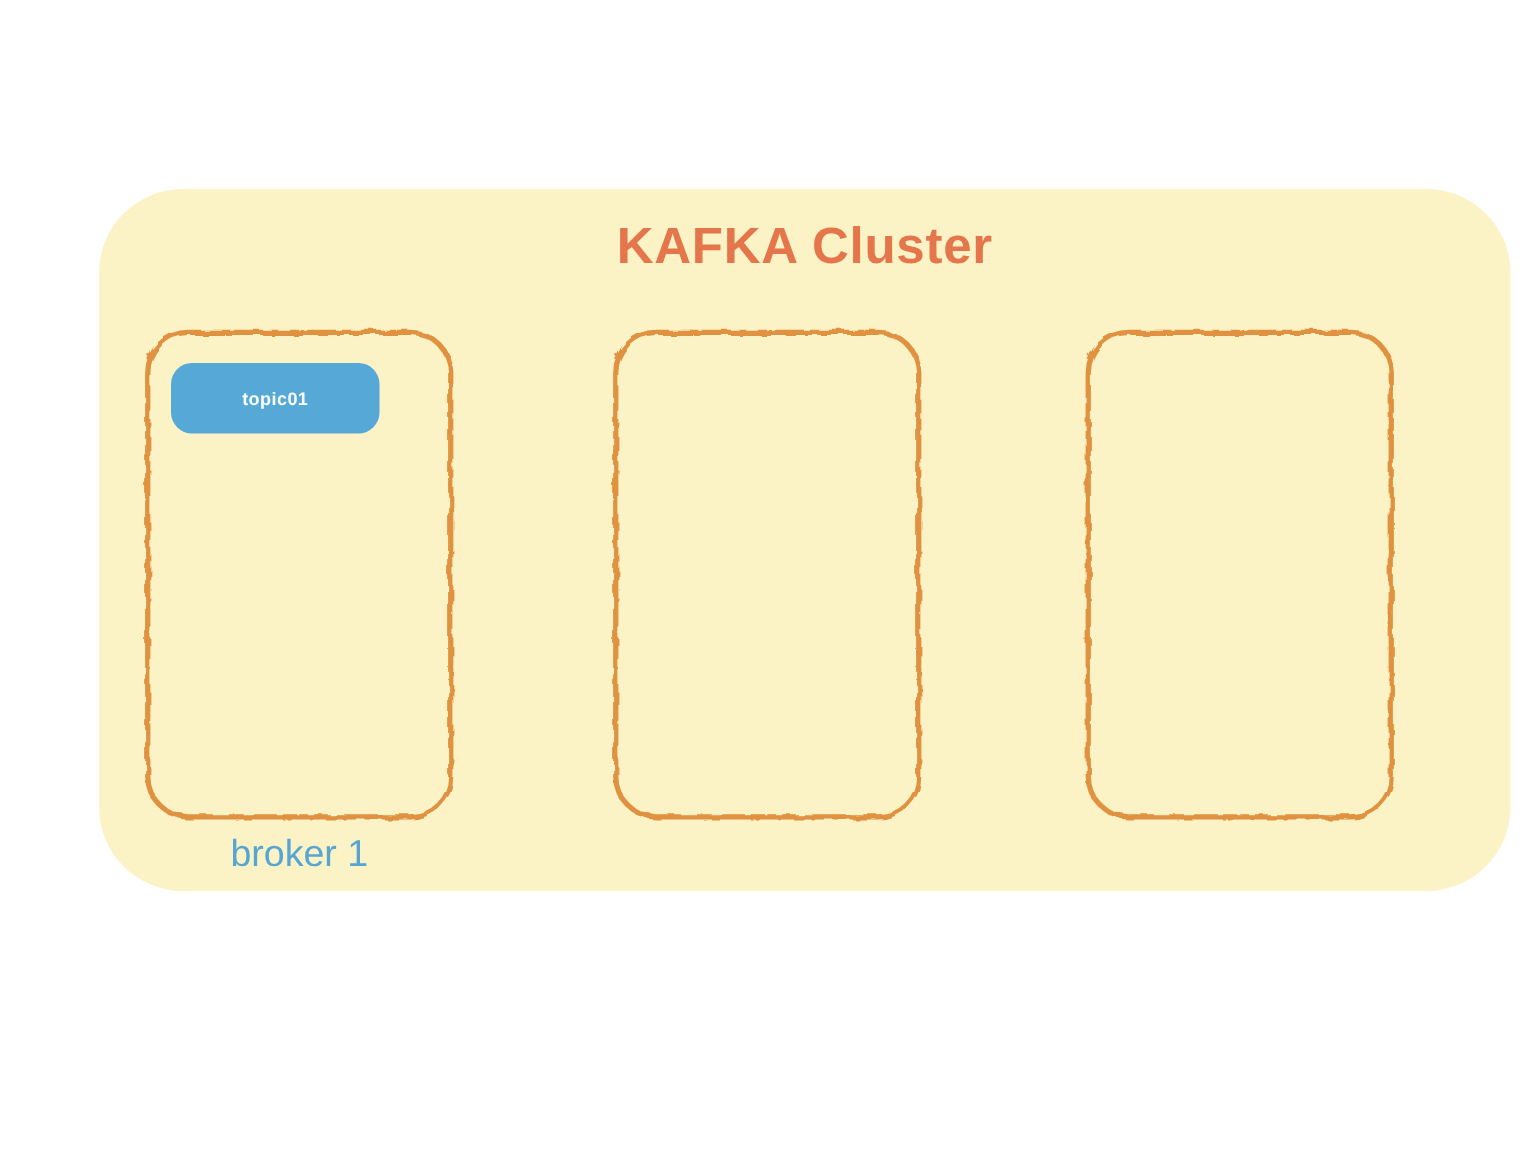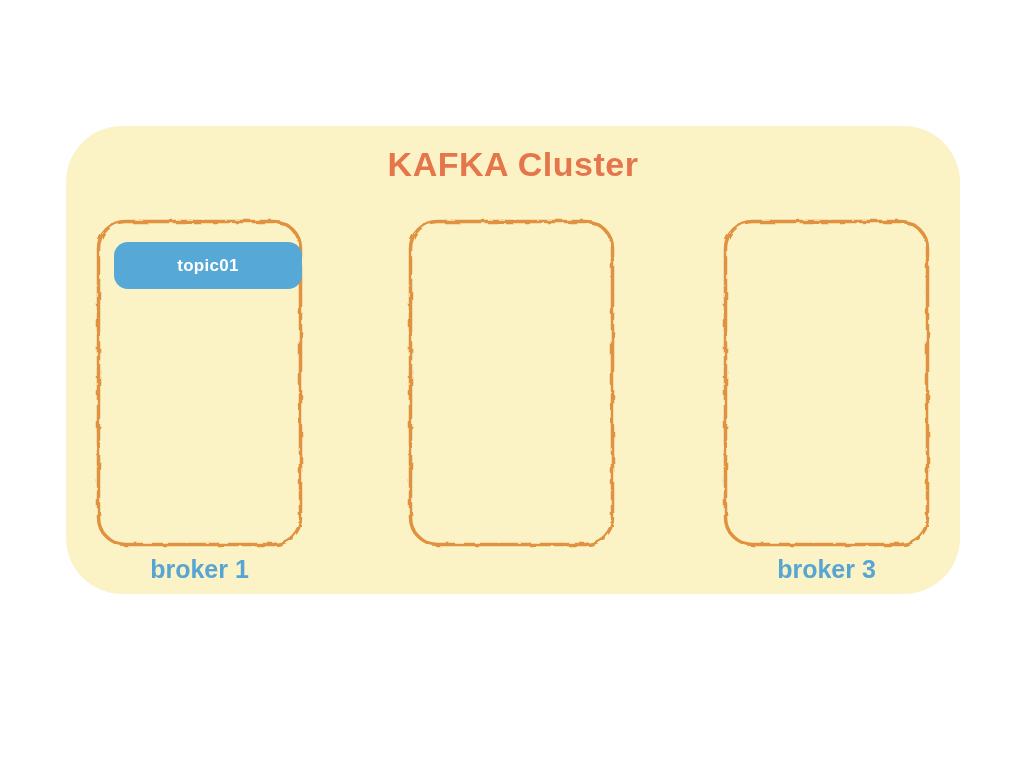--- a/index.html
+++ b/index.html
@@ -16,20 +16,21 @@
     overflow: hidden;
   }
   .cluster {
     position: absolute;
     left: 66px;
     top: 126px;
     width: 894px;
     height: 468px;
     background: #FBF2C6;
     border-radius: 56px;
+    padding-left: 47px;
   }
   .cluster-title {
     position: absolute;
     left: 0;
     top: 19px;
     width: 100%;
     text-align: center;
     font-size: 34px;
     font-weight: bold;
     letter-spacing: 0.5px;
@@ -48,40 +49,40 @@
     width: 100%;
     height: 100%;
     overflow: visible;
   }
   .broker-1 { left: 30px; }
   .broker-2 { left: 342px; }
   .broker-3 { left: 657px; }
   .topic-badge {
     position: absolute;
     left: 18px;
-    width: 188px;
+    width: 139px;
     height: 47px;
     border-radius: 14px;
     display: flex;
     align-items: center;
     justify-content: center;
     color: #FFFFFF;
-    font-size: 17px;
+    font-size: 12px;
     font-weight: bold;
     letter-spacing: 0.3px;
   }
   .topic-1 { top: 23px;  background: #56A8D6; }
   .topic-2 { top: 141px; background: #BA3367; }
   .broker-label {
     position: absolute;
     top: 429px;
     width: 207px;
     text-align: center;
     font-size: 25px;
-    font-weight: bold;
+    font-weight: normal;
     color: #57A5D3;
   }
   .label-1 { left: 30px; }
   .label-2 { left: 342px; }
   .label-3 { left: 657px; }
   .defs-svg { position: absolute; width: 0; height: 0; }
 </style>
 </head>
 <body>
 
@@ -113,16 +114,15 @@
       </svg>
     </div>
 
     <div class="broker-box broker-3">
       <svg class="border-svg">
         <rect x="2.5" y="2.5" width="202" height="323" rx="27" ry="27" fill="none" stroke="#E0923F" stroke-width="3.5" filter="url(#rough)"></rect>
       </svg>
     </div>
 
     <div class="broker-label label-1">broker 1</div>
-    <div class="broker-label label-3">broker 3</div>
 
   </div>
 </div>
 
 </body></html>

